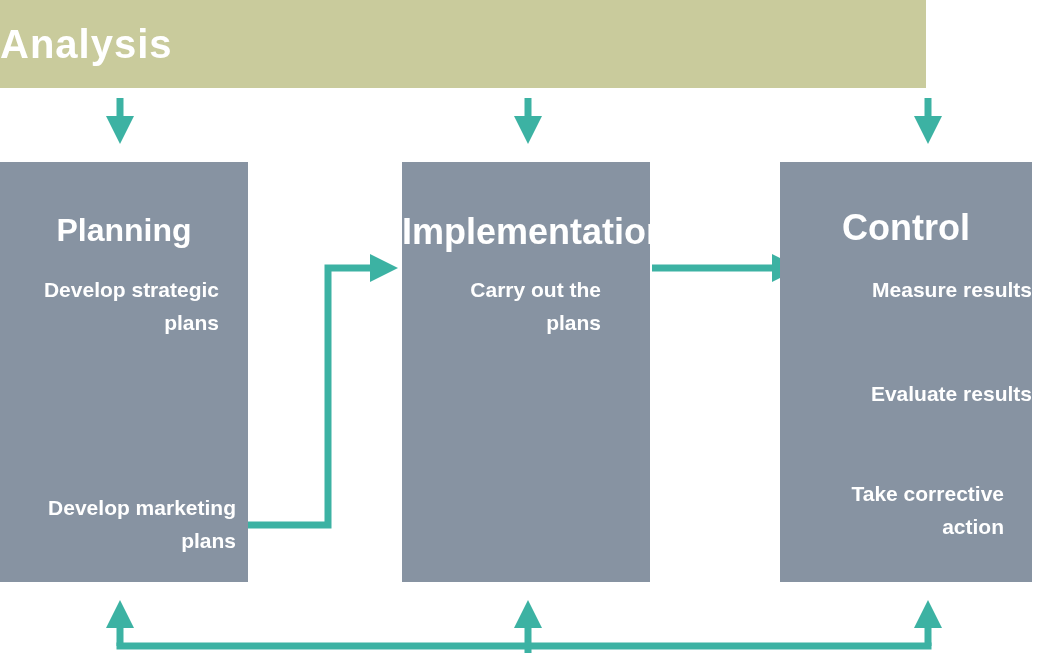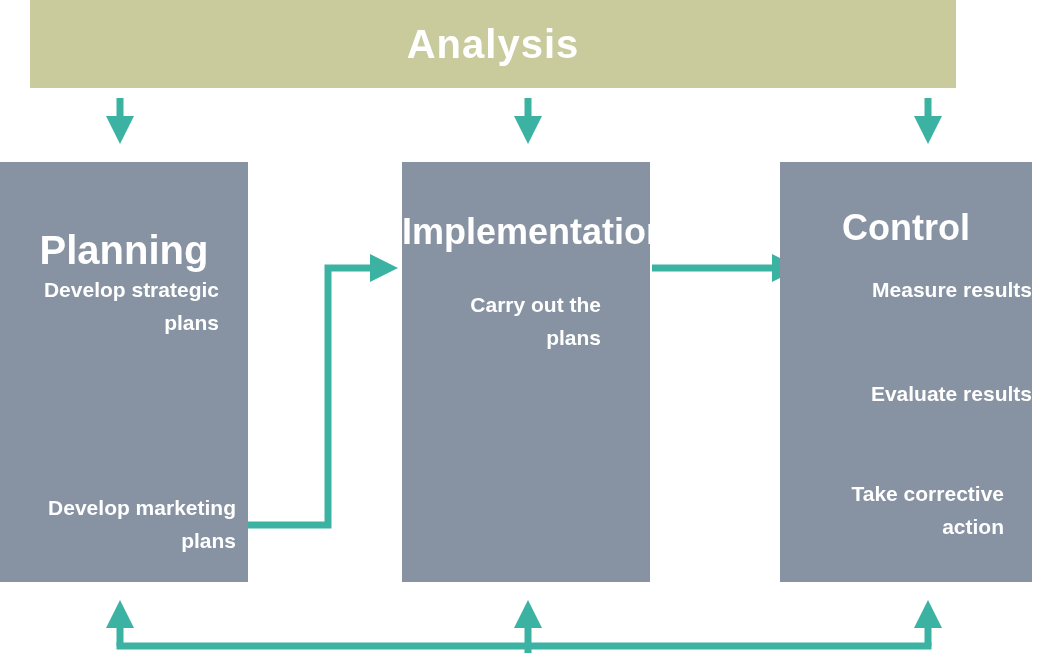--- a/index.html
+++ b/index.html
@@ -20,22 +20,20 @@
     background:#ffffff;
     overflow:hidden;
   }
   .banner{
     position:absolute;
     left:0; top:0;
     width:926px; height:88px;
     background:var(--banner);
     display:flex;
     align-items:center;
-    justify-content:center;
-    margin-left:30px;
   }
   .banner h1{
     color:var(--text);
     font-size:40px;
     font-weight:bold;
     letter-spacing:1px;
   }
   .arrows{
     position:absolute;
     left:0; top:0;
@@ -66,41 +64,41 @@
   }
   #box-planning{left:0;}
   #box-implementation{left:402px;}
   #box-control{left:780px; width:252px;}
   .box h2{
     position:absolute;
     width:100%;
     font-weight:bold;
     line-height:1;
   }
-  #box-planning h2{top:68px; font-size:40px;}
+  #box-planning h2{top:52px; font-size:32px;}
   #box-implementation h2{top:52px; font-size:36px;}
   #box-control h2{top:48px; font-size:36px;}
   .box p{
     position:absolute;
     left:0; right:0;
     font-size:21px;
     font-weight:bold;
     line-height:1.55;
   }
   .box p span{
     display:block;
     margin:0 auto;
     text-align:right;
   }
   #box-planning .p1{top:112px;}
   #box-planning .p1 span{max-width:190px;}
   #box-planning .p2{top:330px;padding-left:24px;}
   #box-planning .p2 span{max-width:200px;}
   #box-implementation .p1{top:112px;}
-  #box-implementation .p1 span{max-width:150px;margin-top:15px;}
+  #box-implementation .p1 span{max-width:150px;}
   #box-control .p1{top:112px;}
   #box-control .p2{top:216px;}
   #box-control .p3{top:316px;margin-left:16px;}
   #box-control .p3 span{max-width:180px;}
 </style>
 </head>
 <body>
 
 <div class="canvas">
 

